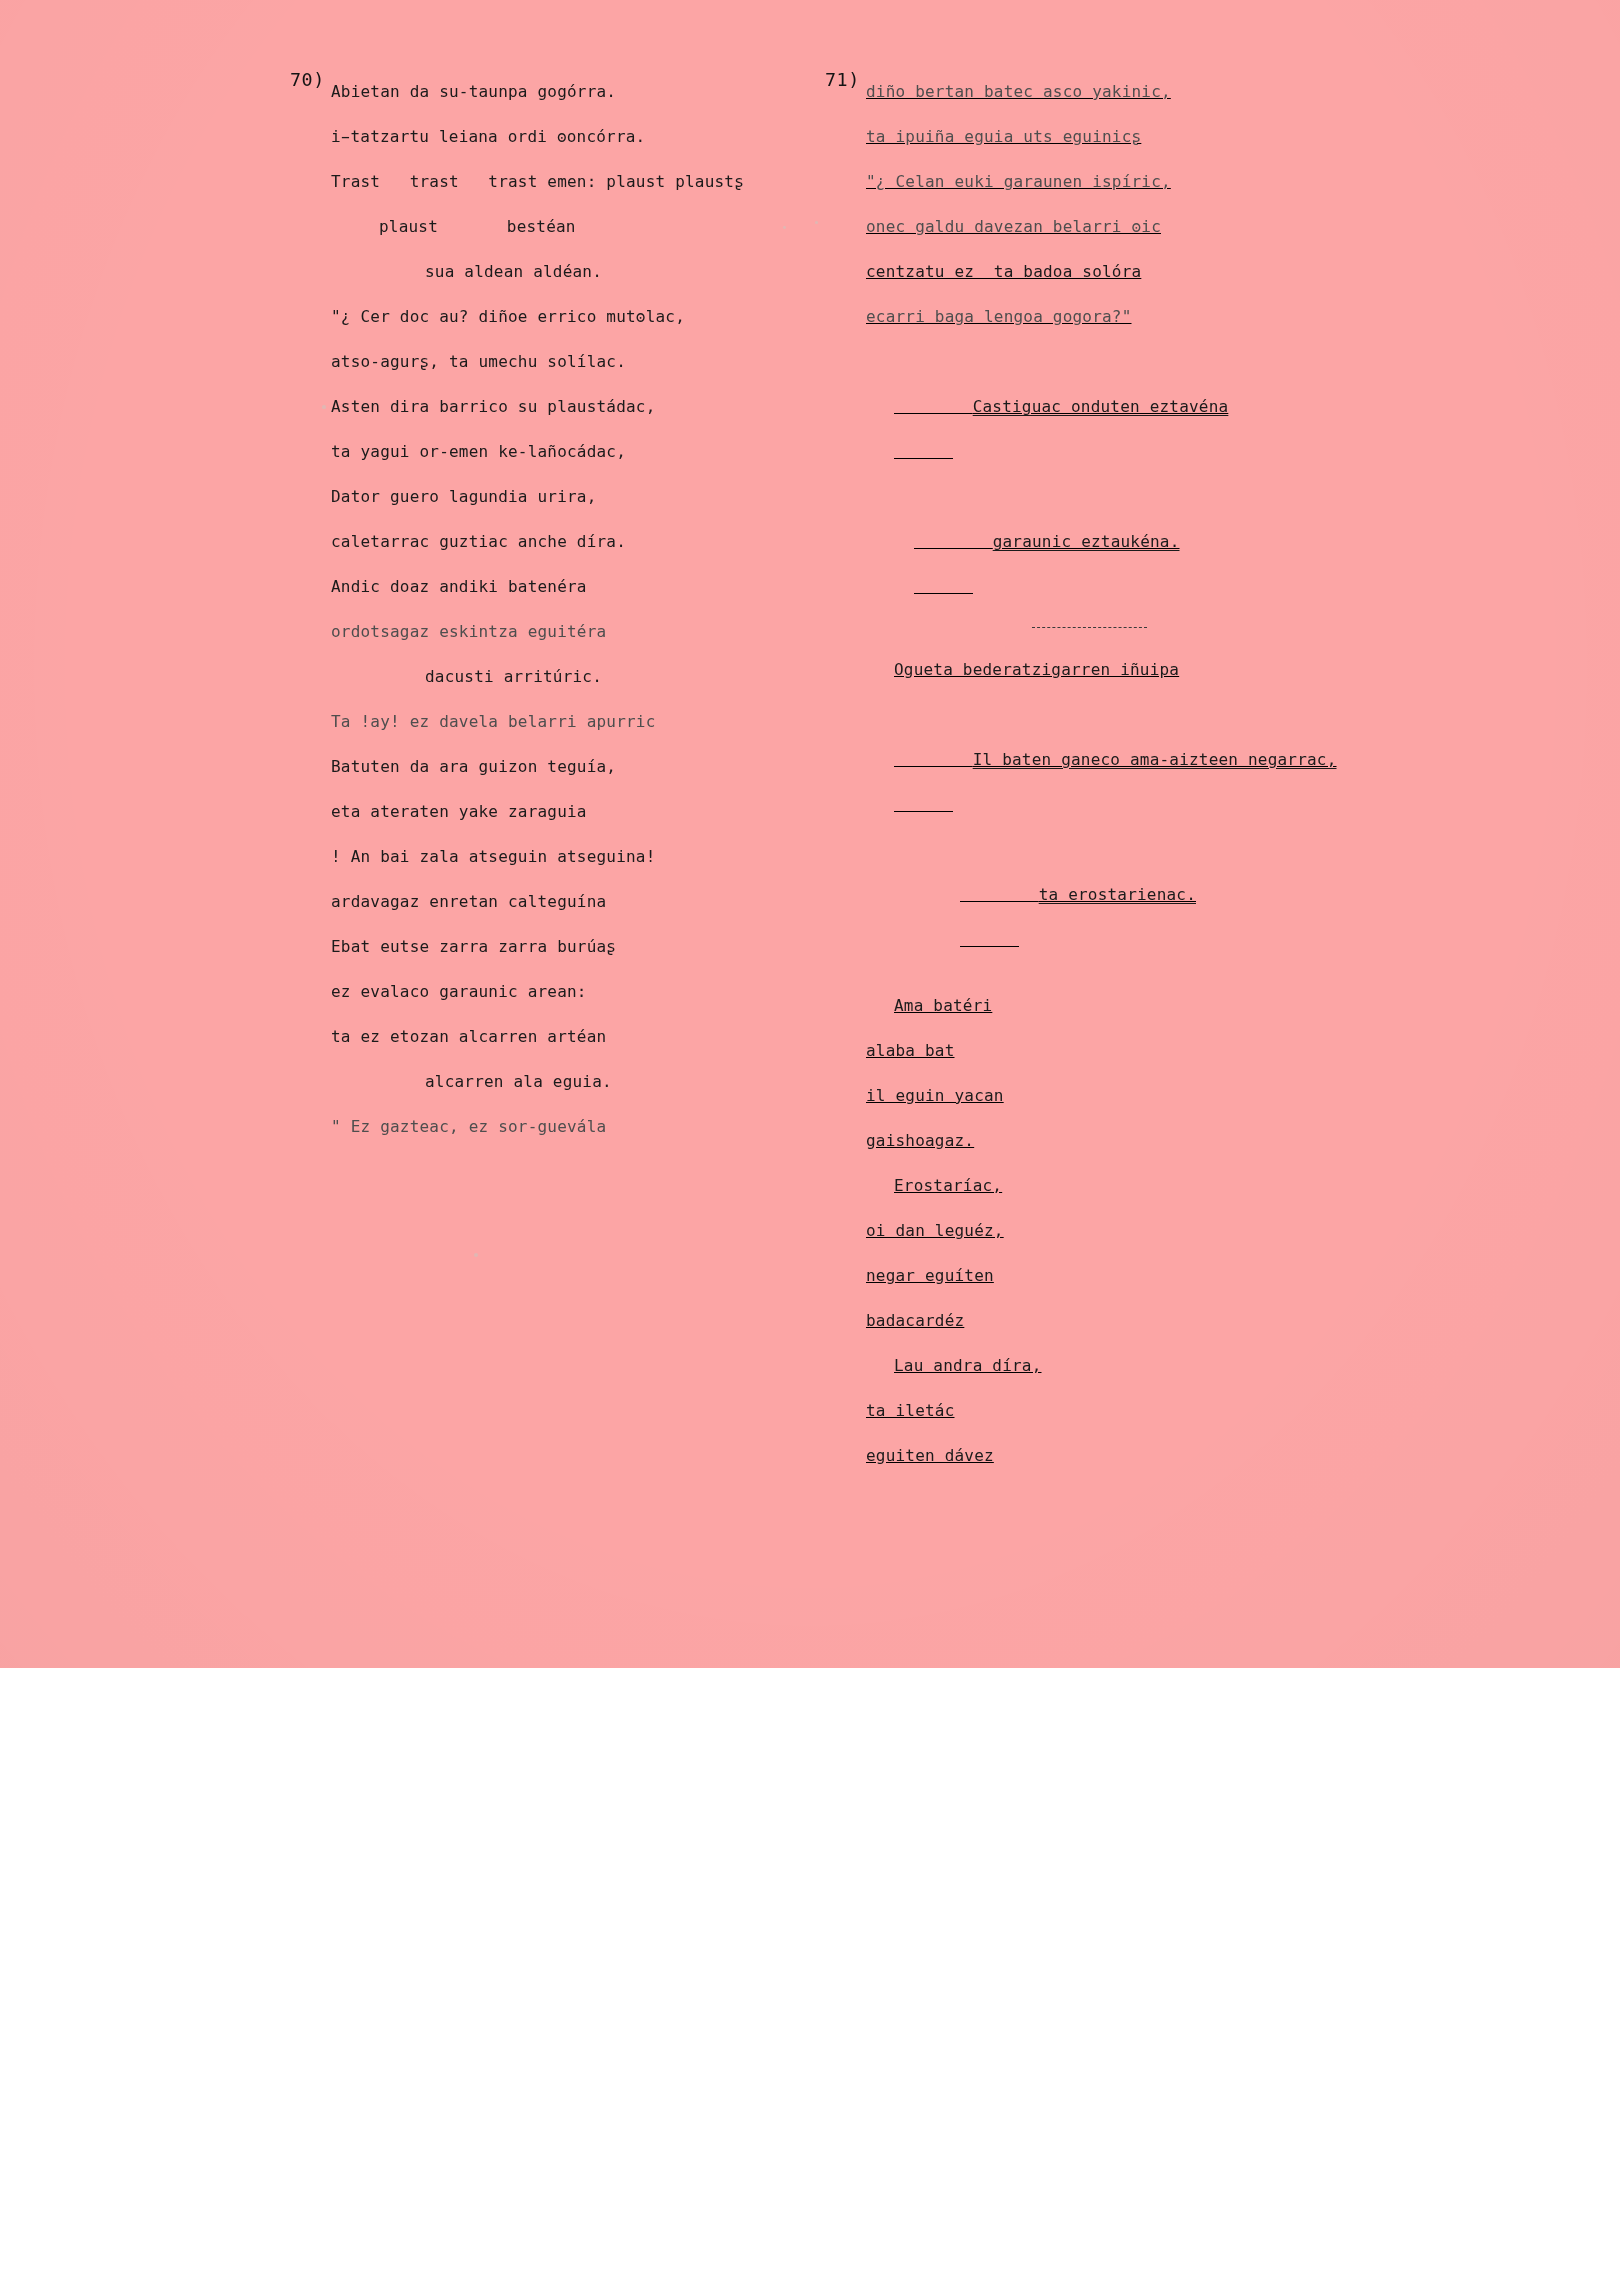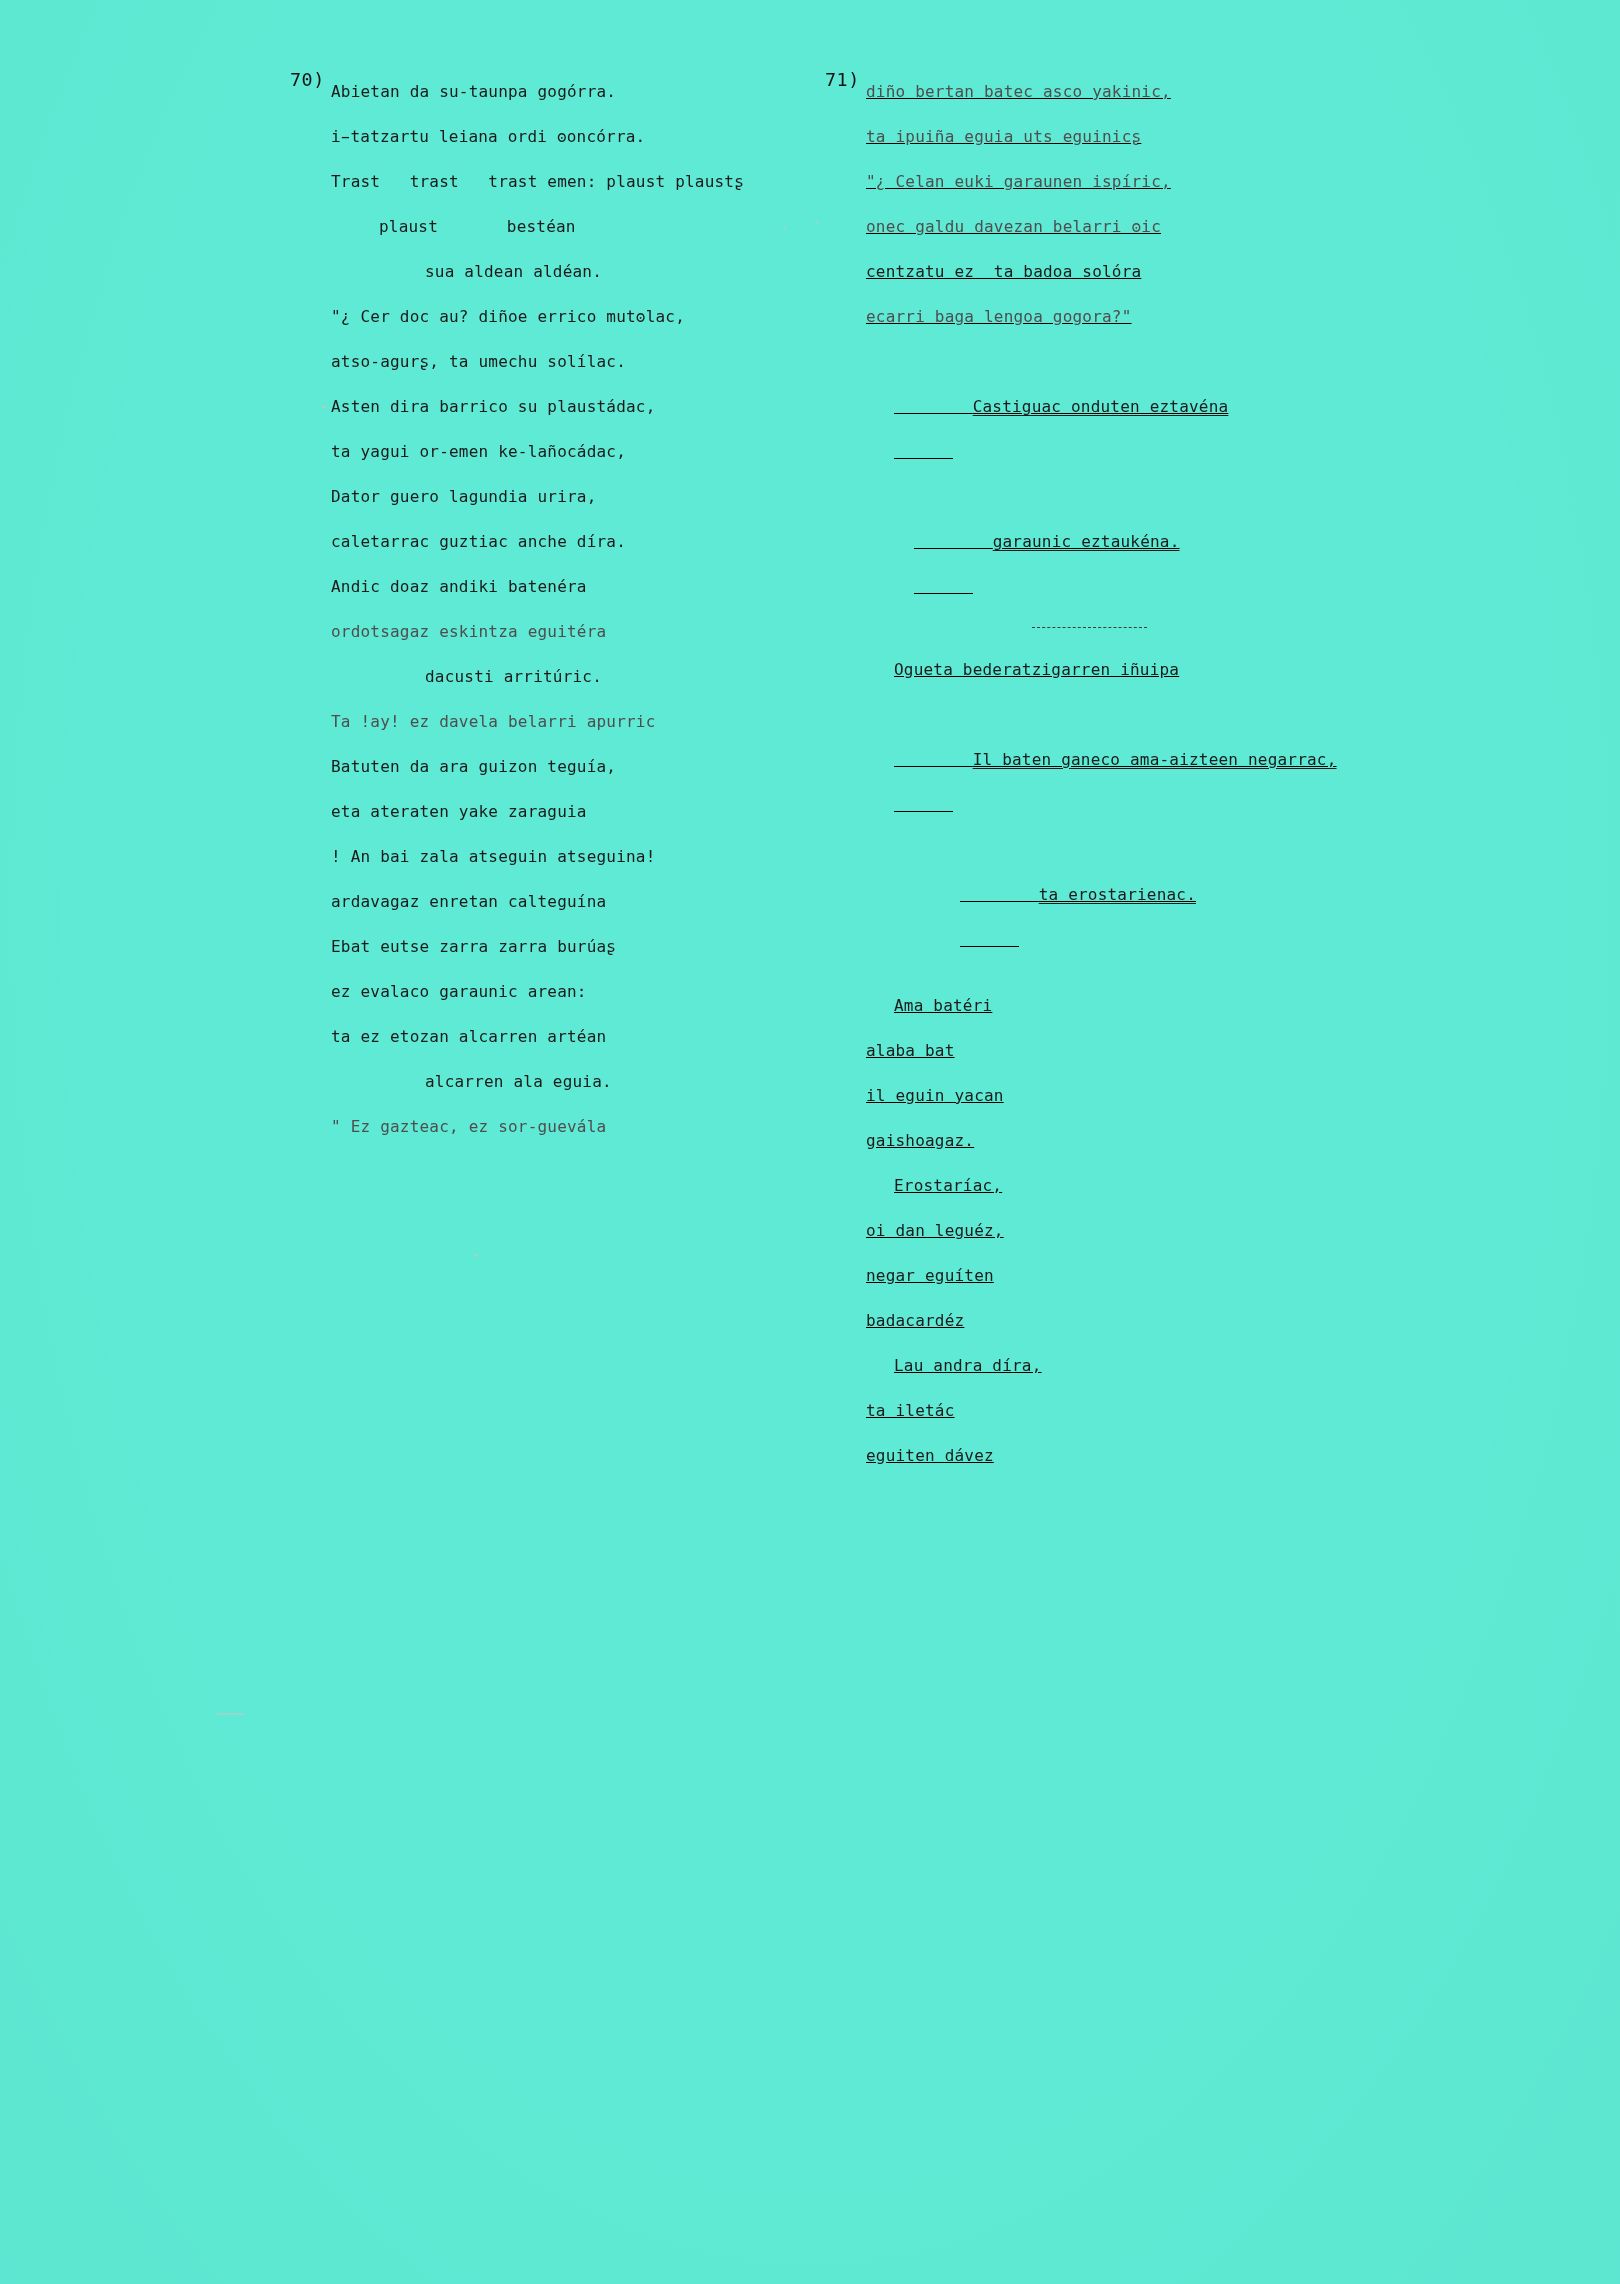--- a/index.html
+++ b/index.html
@@ -6,22 +6,22 @@
     margin: 0;
     padding: 0;
     background: #ffffff;
   }
   body {
     font-family: "DejaVu Sans Mono", monospace;
   }
   .page {
     position: relative;
     width: 1621px;
-    height: 2284px;
-    background: #5eead4;
+    height: 1668px;
+    background: #fca5a5;
     overflow: hidden;
   }
   
   .scan-tint {
     position: absolute;
     inset: 0;
     background:
       radial-gradient(ellipse at 50% 40%, rgba(255,255,255,0) 60%, rgba(0,0,0,0.015) 100%);
     pointer-events: none;
   }

